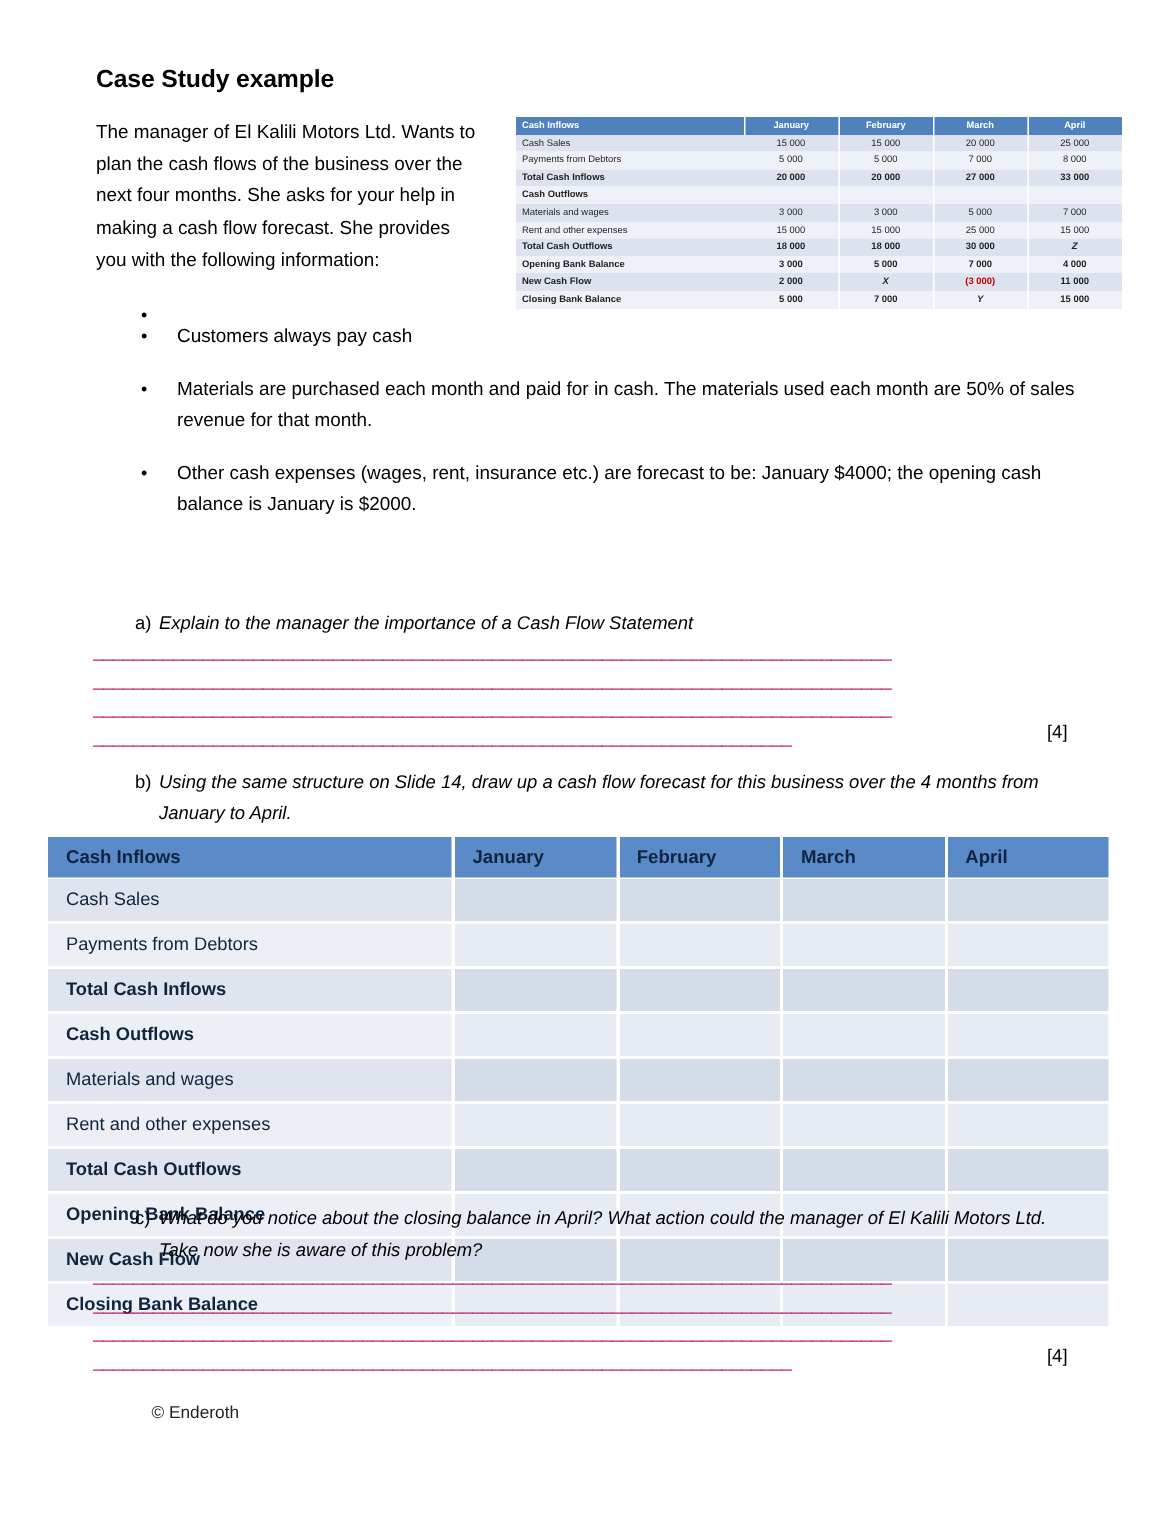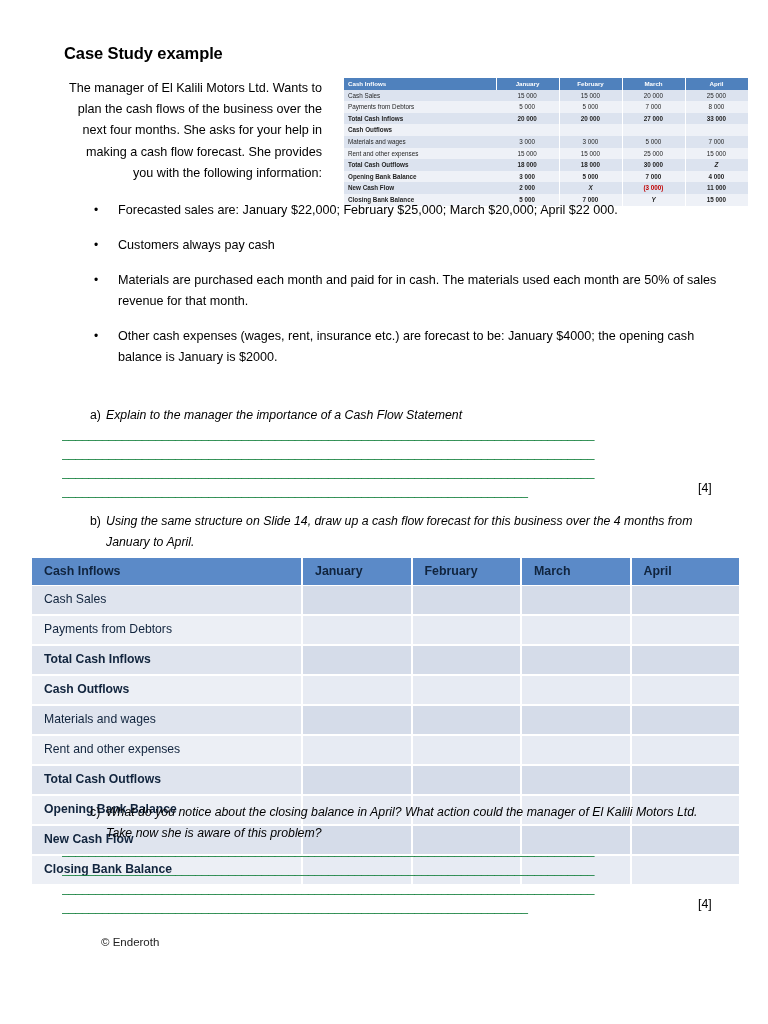--- a/index.html
+++ b/index.html
@@ -32,21 +32,21 @@
   }
 
   
   .intro {
     position: absolute;
     left: 64px;
     top: 78px;
     width: 258px;
     font-size: 12.6px;
     line-height: 21.2px;
-    text-align: right;
+    text-align: left;
   }
 
   
   .ref-table {
     position: absolute;
     left: 344px;
     top: 78px;
     width: 404px;
     border-collapse: collapse;
     font-size: 6.3px;
@@ -141,21 +141,21 @@
   .lines { position: absolute; }
   #lines-a { left: 62px; top: 427px; width: 690px; }
   #lines-c { left: 62px; top: 843px; width: 690px; }
   .lines .ln {
     position: relative;
     height: 19px;
     font-size: 12.5px;
     letter-spacing: -0.3px;
     white-space: nowrap;
     overflow: hidden;
-    color: #15803d;
+    color: #be185d;
   }
   .lines .ln.short { width: 612px; }
   .lines .marks {
     position: absolute;
     left: 636px;
     top: 54px;
     font-size: 12.3px;
     color: #000;
   }
 
@@ -308,21 +308,21 @@
           <td class="lbl">Closing Bank Balance</td>
           <td class="num">5 000</td>
           <td class="num">7 000</td>
           <td class="num ital">Y</td>
           <td class="num">15 000</td>
         </tr>
       </tbody>
   </table>
 
   <div class="bullets">
-      <div class="bullet"><span class="dot">•</span><span>Forecasted sales are: January $22,000; February $25,000; March $20,000; April $22 000.</span></div>
+      <div class="bullet"><span class="dot">•</span></div>
       <div class="bullet"><span class="dot">•</span><span>Customers always pay cash</span></div>
       <div class="bullet"><span class="dot">•</span><span>Materials are purchased each month and paid for in cash. The materials used each month are 50% of sales revenue for that month.</span></div>
       <div class="bullet"><span class="dot">•</span><span>Other cash expenses (wages, rent, insurance etc.) are forecast to be: January $4000; the opening cash balance is January is $2000.</span></div>
     </div>
 
 
   <div class="qitem" id="q-a">
     <span class="marker">a)</span>
     <span class="qtext">Explain to the manager the importance of a Cash Flow Statement</span>
   </div>

